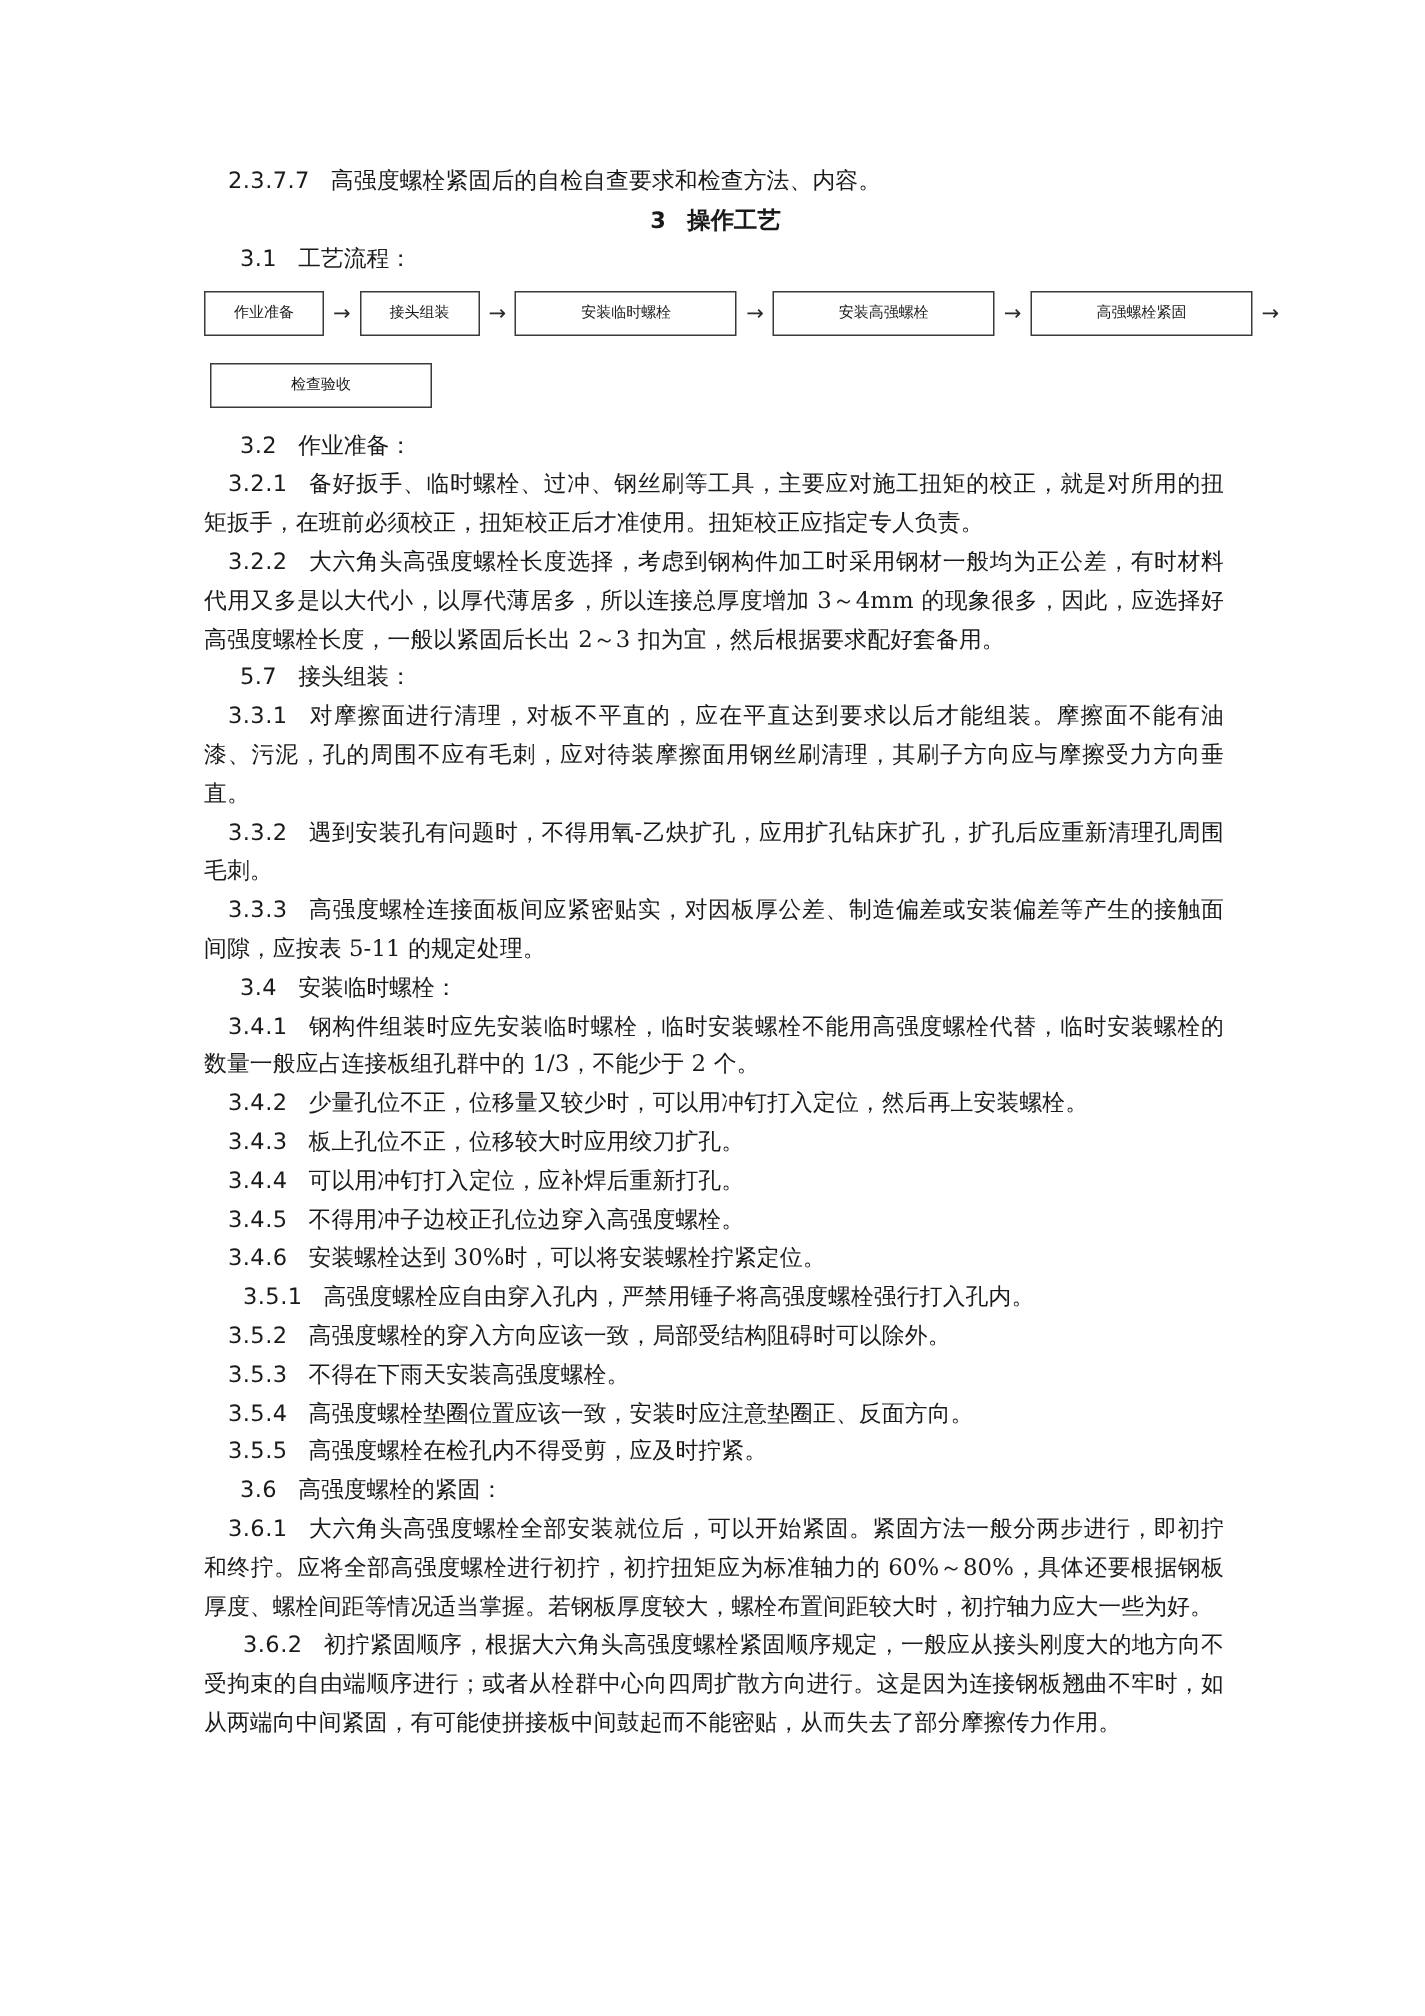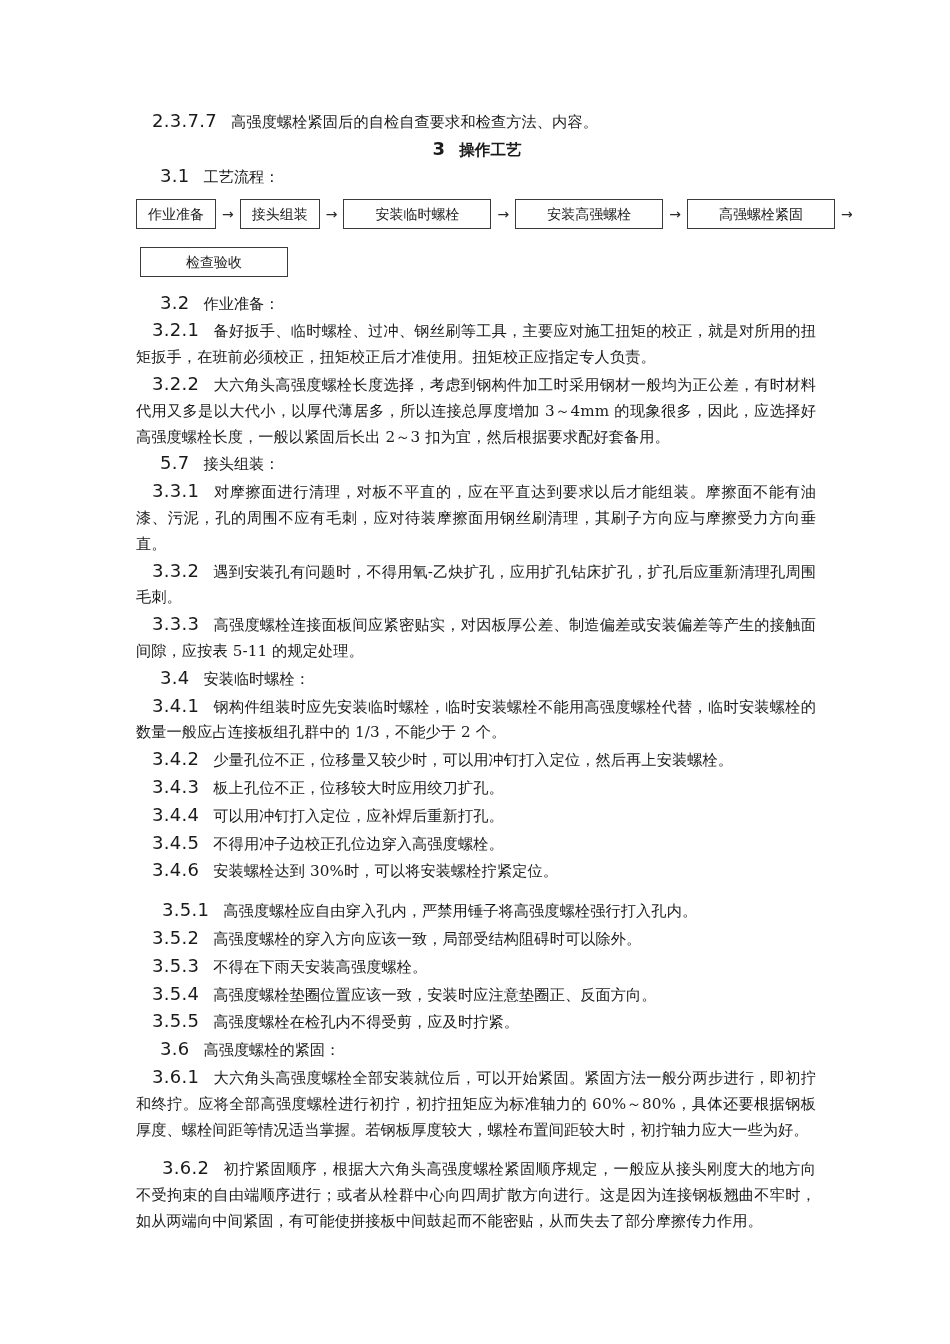--- a/index.html
+++ b/index.html
@@ -41,39 +41,38 @@
     letter-spacing: 0.1px;
     text-indent: 0;
   }
   .para.indent-hang {
     padding-left: 0;
     text-indent: 16px;
   }
   .para.indent-hang2 {
     padding-left: 0;
     text-indent: 26px;
-    margin-top: 12px;
   }
   .heading-bold {
     font-size: 15.6px;
     line-height: 26px;
     font-weight: bold;
     margin: 0;
     padding-left: 2px;
     text-align: center;
   }
   .sub-heading {
     font-size: 15.2px;
     line-height: 25.8px;
     margin: 0;
     padding-left: 24px;
   }
   .num {
     font-family: "DejaVu Sans", "Liberation Sans", sans-serif;
-    font-size: 18px;
+    font-size: 15px;
     letter-spacing: 0.3px;
   }
   .gap { display: inline-block; width: 14px; }
 
   
   .flow {
     position: relative;
     margin-top: 7px;
     margin-bottom: 4px;
     height: 88px;
@@ -88,21 +87,21 @@
     margin-top: 16px;
     margin-left: 4px;
   }
   .flow-box {
     border: 1.6px solid #3a3a3a;
     height: 30px;
     box-sizing: border-box;
     display: flex;
     align-items: center;
     justify-content: center;
-    font-size: 14px;
+    font-size: 10px;
     line-height: 1;
     padding: 0 7px;
     background: #fff;
     white-space: nowrap;
   }
   .flow-box.w4 { min-width: 80px; }
   .flow-box.w6 { min-width: 148px; }
   .flow-arrow {
     font-family: "DejaVu Sans", "Liberation Sans", sans-serif;
     font-size: 14px;

